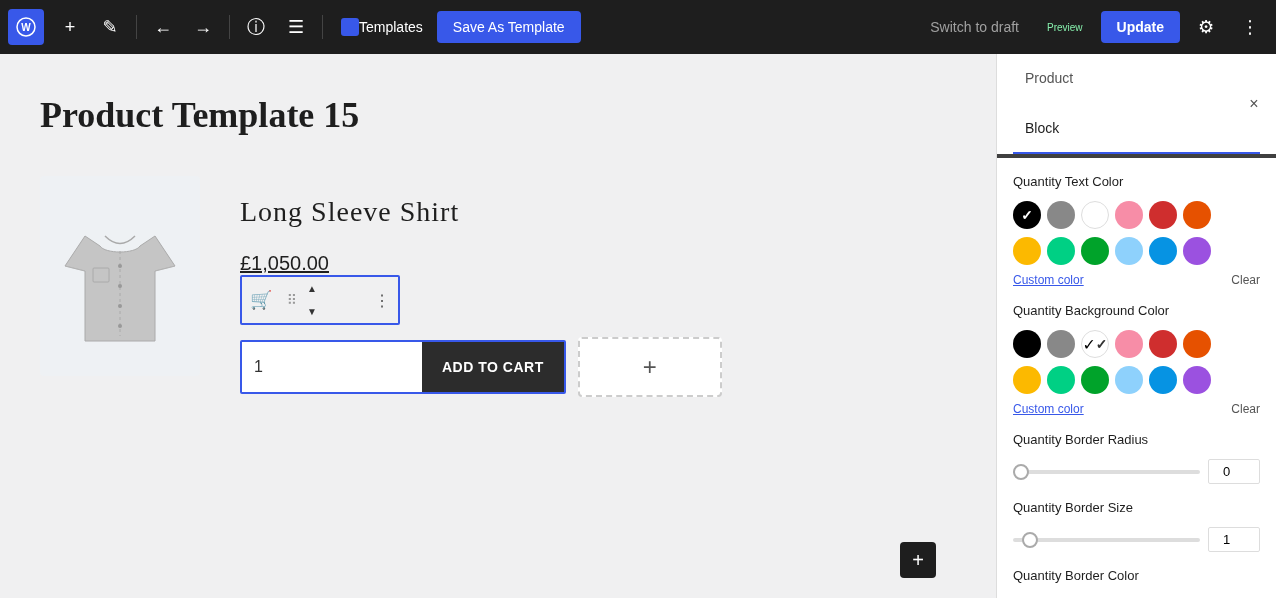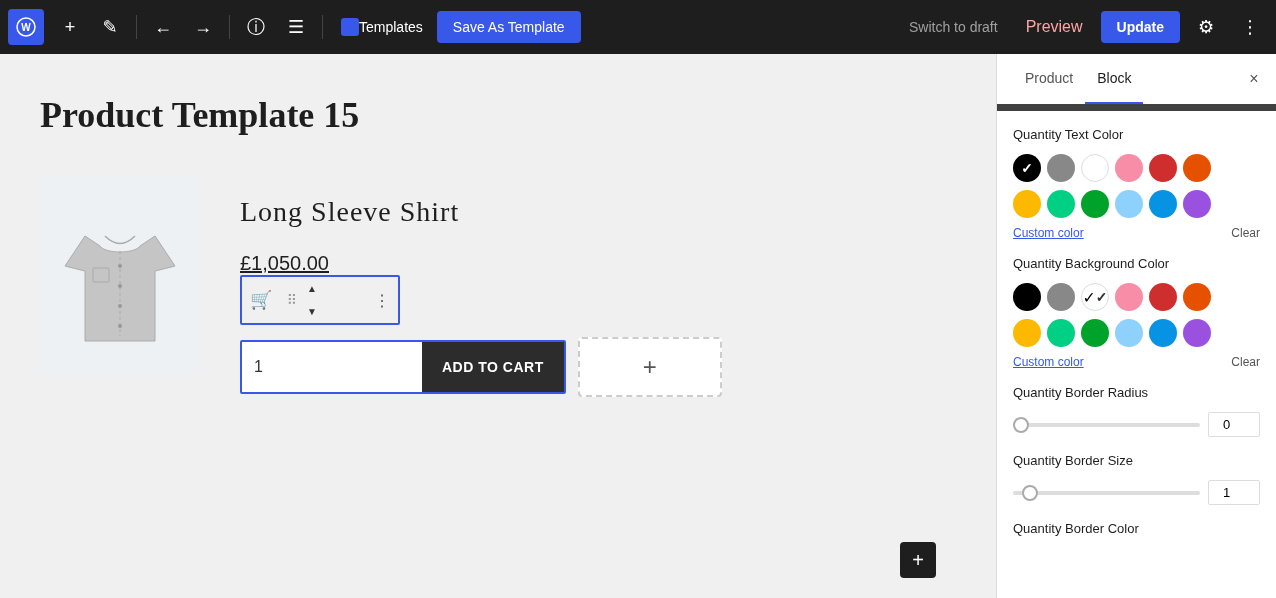--- a/index.html
+++ b/index.html
@@ -63,22 +63,22 @@
     }
     .switch-draft-btn {
       background: none; border: none;
       color: #a0a0a0;
       font-size: 14px;
       cursor: pointer;
       padding: 6px 10px;
     }
     .preview-btn {
       background: none; border: none;
-      color: #fca5a5;
-      font-size: 16px;
+      color: #86efac;
+      font-size: 10px;
       cursor: pointer;
       padding: 6px 10px;
     }
     .update-btn {
       background: #3858e9;
       color: #fff;
       border: none;
       border-radius: 4px;
       padding: 8px 16px;
       font-size: 14px;
@@ -259,23 +259,24 @@
     .right-panel {
       width: 280px;
       background: #fff;
       border-left: 1px solid #ddd;
       display: flex;
       flex-direction: column;
       overflow-y: auto;
     }
     .panel-tabs {
       display: flex;
-      border-bottom: 7px solid #404040;
+      border-bottom: 4px solid #404040;
       position: relative;
       padding: 0 16px;
+      flex-direction: column;
     }
     .close-panel-btn {
       position: absolute;
       right: 8px; top: 50%;
       transform: translateY(-50%);
       background: none; border: none;
       cursor: pointer;
       font-size: 16px;
       color: #555;
       width: 28px; height: 28px;

